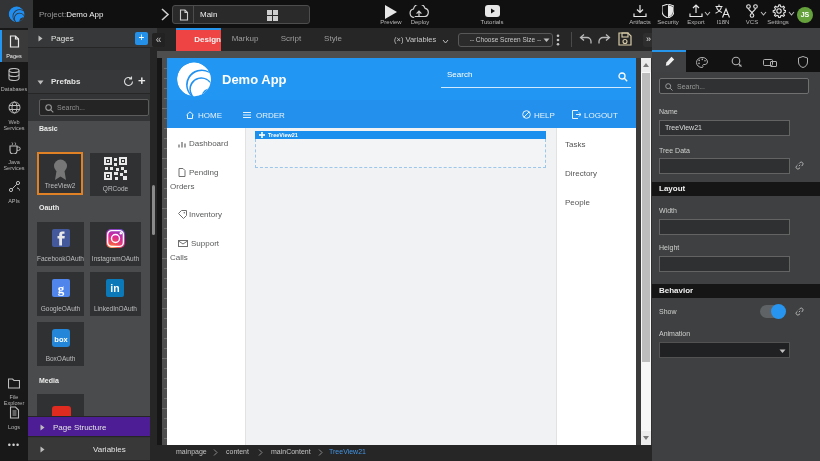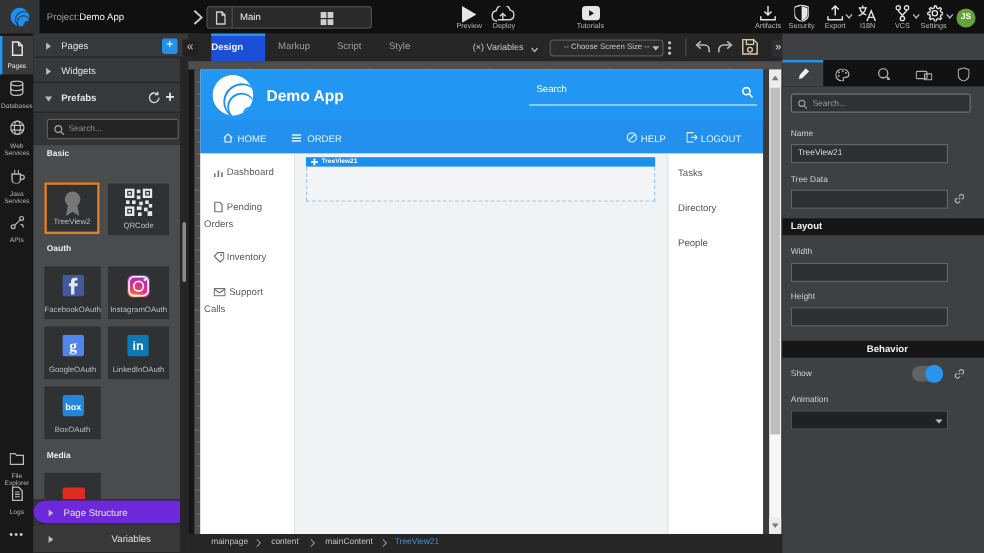--- a/index.html
+++ b/index.html
@@ -199,26 +199,20 @@
     <div class="abs" style="left:0;top:412px;width:28px;text-align:center;color:#cfcfcf;font-size:9px;letter-spacing:1px;">•••</div>
   </div>
   <div class="abs" id="lpanel">
 
     <div class="acc-row" style="top:0;height:20px;">
       <svg class="abs" style="left:10px;top:7px" width="5" height="7" viewBox="0 0 5 7">
           <path d="M0.5,0.5 L4.5,3.5 L0.5,6.5 Z" fill="#bdbdbd"></path>
         </svg>
       <div class="abs" style="left:23px;top:6px;">Pages</div>
       <div class="abs" style="left:107px;top:4px;width:13px;height:13px;background:#2590e8;border-radius:2px;color:#fff;text-align:center;line-height:12px;font-size:10px;">+</div>
-    </div>
-    <div class="acc-row" style="top:21px;height:20px;">
-      <svg class="abs" style="left:10px;top:7px" width="5" height="7" viewBox="0 0 5 7">
-          <path d="M0.5,0.5 L4.5,3.5 L0.5,6.5 Z" fill="#bdbdbd"></path>
-        </svg>
-      <div class="abs" style="left:23px;top:6px;">Widgets</div>
     </div>
     <div class="acc-row" style="top:42px;height:24px;">
       <svg class="abs" style="left:9px;top:10px" width="7" height="5" viewBox="0 0 7 5">
           <path d="M0.5,0.5 L3.5,4.5 L6.5,0.5 Z" fill="#bdbdbd"></path>
         </svg>
       <div class="abs" style="left:23px;top:7px;font-weight:bold;">Prefabs</div>
       <svg class="abs" style="left:95px;top:6px" width="11" height="11" viewBox="0 0 11 11">
           <path d="M9.5,5.5 a4,4 0 1 1 -1.2,-2.9 M8.5,0.5 v2.4 h-2.4" fill="none" stroke="#dcdcdc" stroke-width="1.1"></path>
         </svg>
       <div class="abs" style="left:110px;top:3px;font-size:13px;color:#e8e8e8;font-weight:bold;">+</div>
@@ -322,39 +316,39 @@
       <div class="tlbl">BoxOAuth</div>
     </div>
     <div class="sec-lbl" style="top:349px;">Media</div>
 
     <div class="tile" style="left:9px;top:366px;height:22px;">
       <svg class="abs" style="left:15px;top:12px" width="19" height="10" viewBox="0 0 19 10">
           <rect width="19" height="13" rx="3" fill="#e02b20"></rect>
         </svg>
     </div>
 
-    <div class="acc-row" style="top:388px;height:21px;background:#6d28d9;border-top:1px solid #262626;border-radius:10px;">
+    <div class="acc-row" style="top:388px;height:21px;background:#4c1d95;border-top:1px solid #262626;">
       <svg class="abs" style="left:12px;top:7px" width="5" height="7" viewBox="0 0 5 7">
           <path d="M0.5,0.5 L4.5,3.5 L0.5,6.5 Z" fill="#bdbdbd"></path>
         </svg>
       <div class="abs" style="left:25px;top:6px;">Page Structure</div>
     </div>
     <div class="acc-row" style="top:410px;height:23px;background:#383839;">
       <svg class="abs" style="left:12px;top:8px" width="5" height="7" viewBox="0 0 5 7">
           <path d="M0.5,0.5 L4.5,3.5 L0.5,6.5 Z" fill="#bdbdbd"></path>
         </svg>
       <div class="abs" style="left:25px;top:7px;margin-left:40px;">Variables</div>
     </div>
   </div>
   <div class="abs" id="lscroll">
     <div class="abs" style="left:2px;top:137px;width:3px;height:50px;background:#8a8a8a;border-radius:2px;"></div>
   </div>
   <div class="abs" id="tabstrip">
     <div class="abs" style="left:-5px;top:5px;width:13px;height:14px;background:#222222;border-radius:2px;color:#c8c8c8;font-size:10px;text-align:center;line-height:13px;z-index:5;">«</div>
-    <div class="abs" style="left:19px;top:0;width:45px;height:23px;background:#1d4ed8;border-top:2px solid #2596ec;color:#f2f2f2;font-size:8px;text-align:left;line-height:20px;font-weight:bold;">Design</div>
+    <div class="abs" style="left:19px;top:0;width:45px;height:23px;background:#ef4444;border-top:2px solid #2596ec;color:#f2f2f2;font-size:8px;text-align:right;line-height:20px;font-weight:bold;">Design</div>
     <div class="abs" style="left:64px;top:0;width:48px;height:23px;color:#9e9e9e;font-size:8px;text-align:center;line-height:22px;">Markup</div>
     <div class="abs" style="left:112px;top:0;width:44px;height:23px;color:#9e9e9e;font-size:8px;text-align:center;line-height:22px;">Script</div>
     <div class="abs" style="left:156px;top:0;width:40px;height:23px;color:#9e9e9e;font-size:8px;text-align:center;line-height:22px;">Style</div>
 
     <div class="abs" style="left:237px;top:7px;font-size:7.5px;color:#c9c9c9;">(×) Variables</div>
     <svg class="abs" style="left:285px;top:11px" width="7" height="5" viewBox="0 0 7 5">
         <path d="M1,1 L3.5,4 L6,1" stroke="#bdbdbd" stroke-width="1" fill="none"></path>
       </svg>
 
     <div class="abs" style="left:301px;top:5px;width:95px;height:14px;background:#2b2b2b;border:1px solid #585858;border-radius:3px;color:#c9c9c9;font-size:6.5px;line-height:12px;text-align:center;">-- Choose Screen Size --
@@ -551,21 +545,21 @@
     <div class="plabel" style="top:119px;">Tree Data</div>
     <div class="pinput" style="top:130px;"></div>
     <svg class="abs" style="left:143px;top:133px" width="9" height="9" viewBox="0 0 9 9">
         <path d="M3.8,5.2 L5.2,3.8 M2.6,4 L1.4,5.2 a1.8,1.8 0 0 0 2.5,2.5 L5.1,6.6 M4,2.6 L5.2,1.4 a1.8,1.8 0 0 1 2.5,2.5 L6.6,5.1" fill="none" stroke="#b5b5b5" stroke-width="1"></path>
       </svg>
     <div class="psec" style="top:154px;">Layout</div>
     <div class="plabel" style="top:179px;">Width</div>
     <div class="pinput" style="top:191px;"></div>
     <div class="plabel" style="top:216px;">Height</div>
     <div class="pinput" style="top:228px;"></div>
-    <div class="psec" style="top:256px;text-align:center;">Behavior</div>
+    <div class="psec" style="top:256px;">Behavior</div>
     <div class="plabel" style="top:280px;">Show</div>
     <div class="abs" style="left:108px;top:277px;width:25px;height:13px;border-radius:7px;background:#5f6365;"></div>
     <div class="abs" style="left:119px;top:276px;width:15px;height:15px;border-radius:50%;background:#2795ef;"></div>
     <svg class="abs" style="left:143px;top:279px" width="9" height="9" viewBox="0 0 9 9">
         <path d="M3.8,5.2 L5.2,3.8 M2.6,4 L1.4,5.2 a1.8,1.8 0 0 0 2.5,2.5 L5.1,6.6 M4,2.6 L5.2,1.4 a1.8,1.8 0 0 1 2.5,2.5 L6.6,5.1" fill="none" stroke="#b5b5b5" stroke-width="1"></path>
       </svg>
     <div class="plabel" style="top:302px;">Animation</div>
     <div class="abs" style="left:7px;top:314px;width:131px;height:16px;background:#202122;border:1px solid #525252;">
       <svg class="abs" style="left:119px;top:6px" width="7" height="5" viewBox="0 0 7 5">
           <path d="M0.5,0.5 L3.5,4 L6.5,0.5 Z" fill="#c0c0c0"></path>

